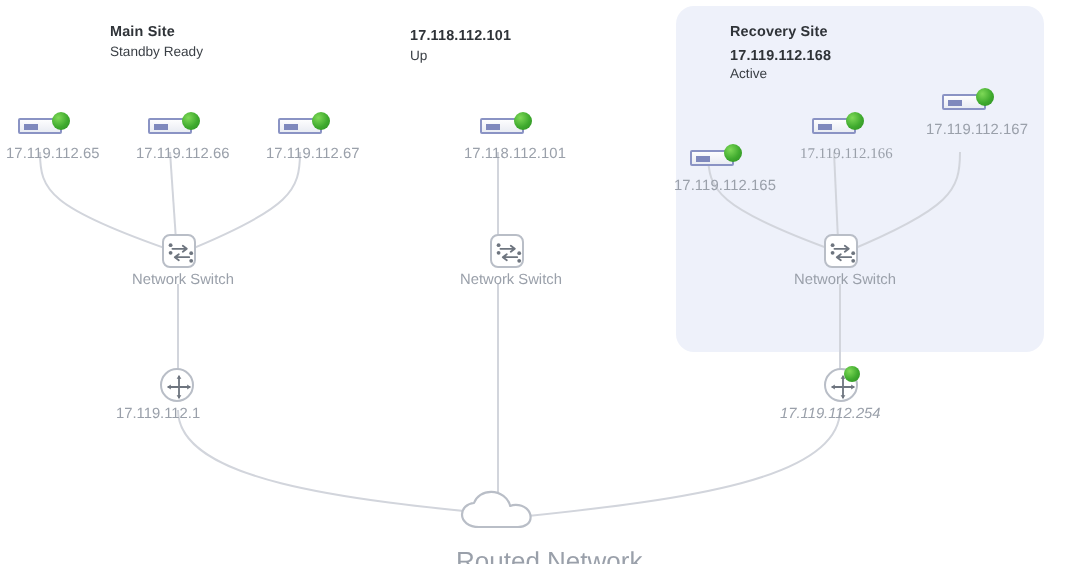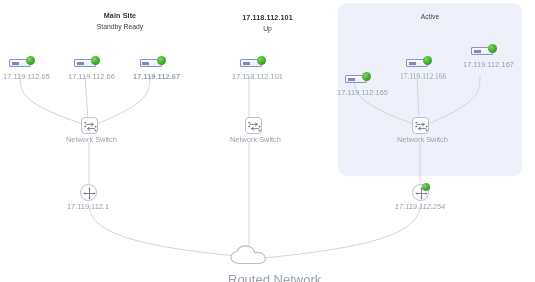--- a/index.html
+++ b/index.html
@@ -16,21 +16,20 @@
     position:absolute;
     background:#eef1fa;
     border-radius:9px;
   }
 
   svg.links{position:absolute;left:0;top:0;width:535px;height:282px;pointer-events:none;}
   svg.links path, svg.links line{fill:none;stroke:#d2d5dc;stroke-width:1;}
 
   .site-hdr{
     position:absolute;
-    text-align:center;
     line-height:1.32;
     color:#2f3338;
   }
   .site-hdr .nm{font-size:7.2px;font-weight:bold;letter-spacing:.1px;}
   .site-hdr .ip{font-size:7.2px;font-weight:bold;letter-spacing:.1px;margin-top:2px;}
   .site-hdr .st{font-size:6.8px;font-weight:normal;color:#3a3f45;margin-top:2px;}
 
   .node{position:absolute;text-align:center;}
   .node .glyph{position:relative;width:34px;height:14px;margin:0 auto;}
   .node .label{
@@ -48,21 +47,21 @@
   .srv:after{
     content:"";position:absolute;left:1.5px;top:2px;width:7px;height:3px;
     background:#7f89bd;
   }
   .dot{
     position:absolute;border-radius:50%;
     background:radial-gradient(circle at 35% 32%, #7ed957 0%, #3faa2e 55%, #2d8c22 100%);
   }
   .node .dot{width:9px;height:9px;left:17px;top:0px;}
 
-  .devnode{position:absolute;text-align:center;}
+  .devnode{position:absolute;text-align:left;}
   .devnode .label{font-size:7.4px;color:#9aa0aa;margin-top:1px;white-space:nowrap;}
 
   .switch{
     position:relative;width:17px;height:17px;margin:0 auto;
     border:1px solid #b9bec7;border-radius:4px;background:#ffffff;
     box-sizing:border-box;
   }
   .router{
     position:relative;width:17px;height:17px;margin:0 auto;
     border:1px solid #b9bec7;border-radius:50%;background:#ffffff;
@@ -115,21 +114,21 @@
         </div>
         <div class="label">17.119.112.65</div>
       </div>
       <div class="node" style="left: 68px; top: 56px;">
         <div class="glyph">
           <span class="srv"></span>
           <span class="dot"></span>
         </div>
         <div class="label">17.119.112.66</div>
       </div>
-      <div class="node" style="left: 133px; top: 56px; font-weight: bold;">
+      <div class="node" style="left: 133px; top: 56px;">
         <div class="glyph">
           <span class="srv"></span>
           <span class="dot"></span>
         </div>
         <div class="label">17.119.112.67</div>
       </div>
       <div class="devnode" style="left: 66px; top: 117px; width: 46px;">
         <div class="switch"><svg width="17" height="17" viewBox="0 0 17 17">
             <path d="M4.2,6.4 H11.2 M9.4,4.9 L11.4,6.4 L9.4,7.9" stroke="#6e757f" stroke-width="0.9" fill="none" stroke-linecap="round" stroke-linejoin="round"></path>
             <path d="M12.6,10.6 H5.6 M7.4,9.1 L5.4,10.6 L7.4,12.1" stroke="#6e757f" stroke-width="0.9" fill="none" stroke-linecap="round" stroke-linejoin="round"></path>
@@ -166,20 +165,22 @@
             <path d="M4.2,6.4 H11.2 M9.4,4.9 L11.4,6.4 L9.4,7.9" stroke="#6e757f" stroke-width="0.9" fill="none" stroke-linecap="round" stroke-linejoin="round"></path>
             <path d="M12.6,10.6 H5.6 M7.4,9.1 L5.4,10.6 L7.4,12.1" stroke="#6e757f" stroke-width="0.9" fill="none" stroke-linecap="round" stroke-linejoin="round"></path>
             <circle cx="3.3" cy="4.6" r="0.95" fill="#6e757f"></circle>
             <circle cx="3.3" cy="8.4" r="0.95" fill="#6e757f"></circle>
             <circle cx="13.6" cy="8.6" r="0.95" fill="#6e757f"></circle>
             <circle cx="13.6" cy="12.4" r="0.95" fill="#6e757f"></circle>
           </svg></div>
         <div class="label">Network Switch</div>
       </div>
       <div class="site-hdr" style="left: 365px; top: 11px; width: 130px;">
+        <div class="nm">Recovery Site</div>
+        <div class="ip">17.119.112.168</div>
         <div class="st">Active</div>
       </div>
       <div class="node" style="left: 337px; top: 72px;">
         <div class="glyph">
           <span class="srv"></span>
           <span class="dot"></span>
         </div>
         <div class="label">17.119.112.165</div>
       </div>
       <div class="node" style="left: 400px; top: 56px; font-family: Liberation Serif, serif;">

